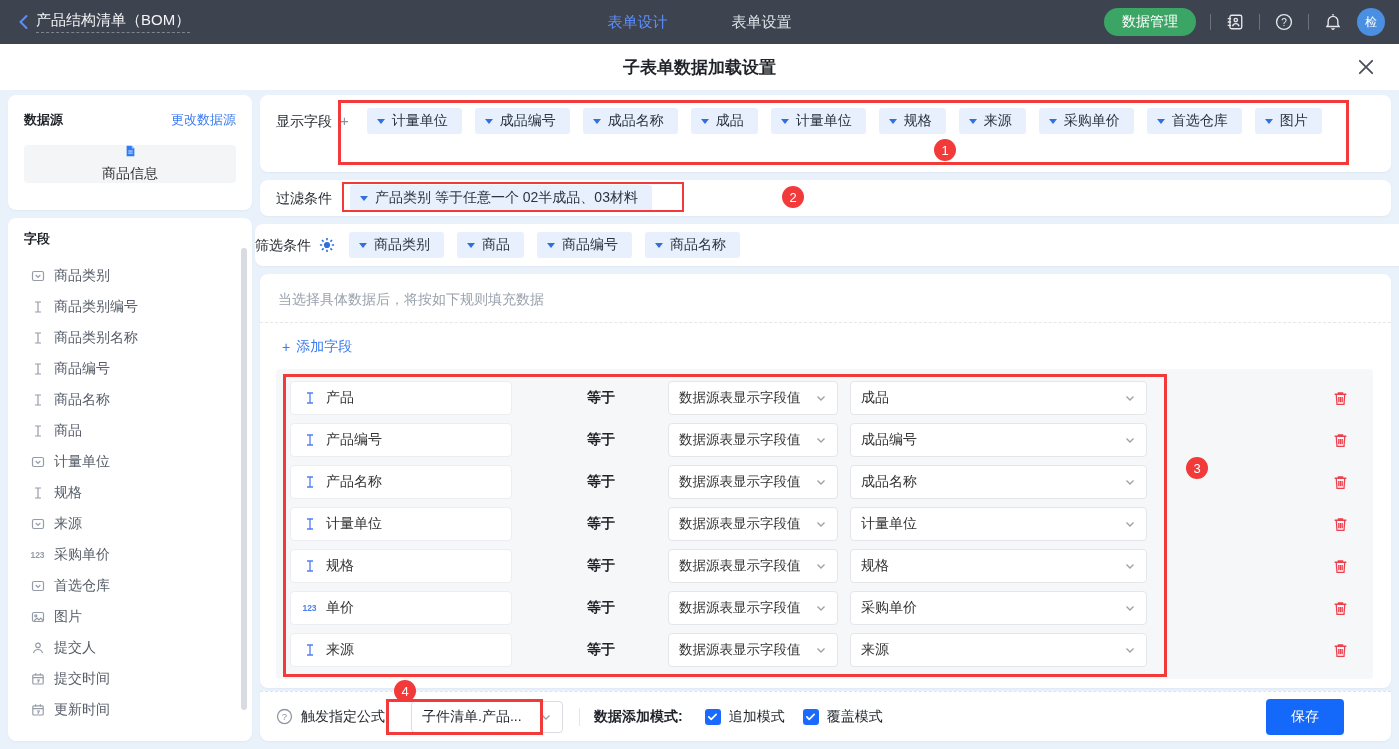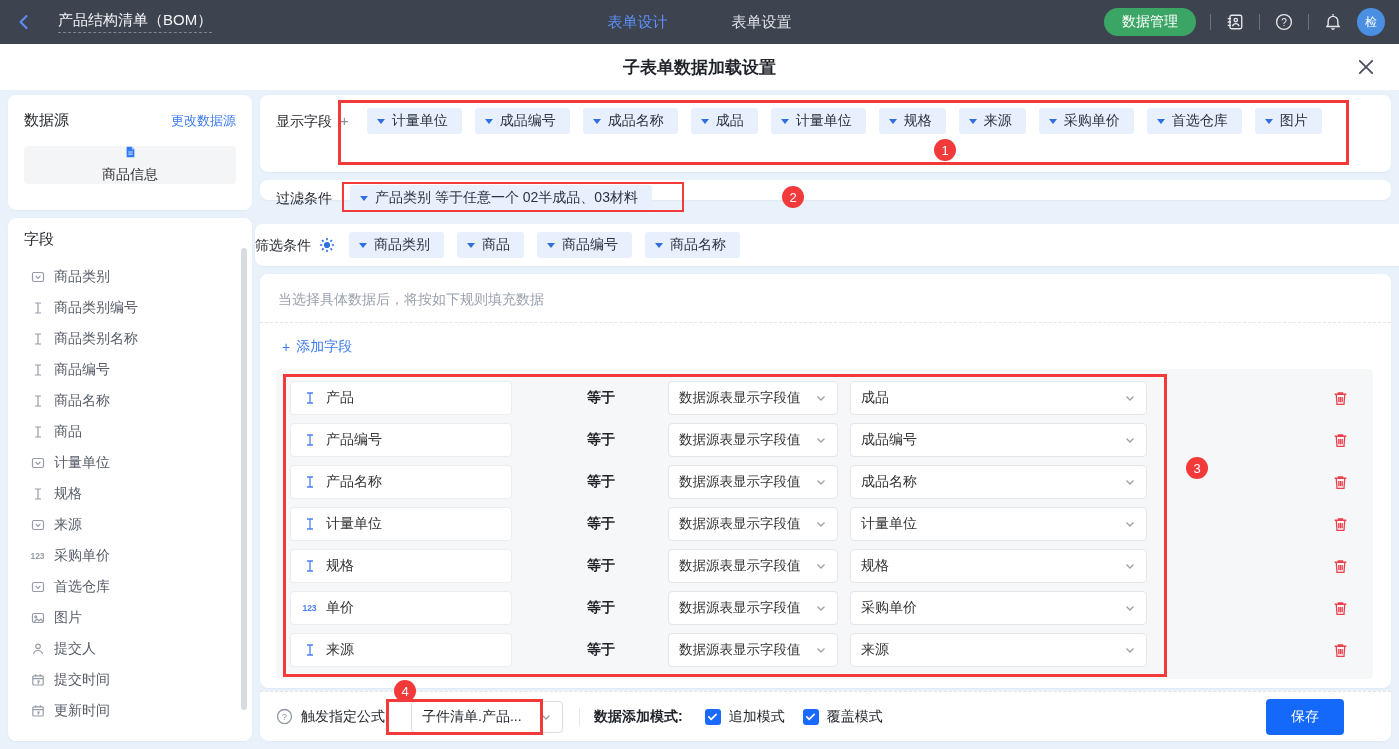--- a/index.html
+++ b/index.html
@@ -2,48 +2,48 @@
 <html><head>
 <meta charset="utf-8">
 <style>
   * { margin:0; padding:0; box-sizing:border-box; }
   html,body { width:1399px; height:749px; overflow:hidden; }
   body { font-family:"Liberation Sans", sans-serif; background:#e9f1fa; position:relative; font-size:14px; color:#1f2329; }
 
   
   .topbar { position:absolute; left:0; top:0; width:1399px; height:44px; background:#3d434f; display:flex; align-items:center; }
   .tb-back { display:flex; align-items:center; margin-left:16px; cursor:pointer; }
-  .tb-title { color:#f2f3f5; font-size:15px; margin-left:26px; padding-bottom:2px; border-bottom:1px dashed rgba(255,255,255,.35); }
+  .tb-title { color:#f2f3f5; font-size:15px; margin-left:4px; padding-bottom:2px; border-bottom:1px dashed rgba(255,255,255,.35); }
   .tb-tabs { position:absolute; left:0; right:0; top:0; height:44px; display:flex; justify-content:center; align-items:center; gap:64px; pointer-events:none; }
   .tb-tab { font-size:15px; color:#dde1e6; pointer-events:auto; cursor:pointer; }
   .tb-tab.active { color:#5d8ef9; }
   .tb-right { position:absolute; right:14px; top:0; height:44px; display:flex; align-items:center; gap:14px; }
   .pill { background:#3aa564; color:#fff; font-size:14px; border:none; border-radius:16px; height:28px; padding:0 18px; cursor:pointer; }
   .tb-sep { width:1px; height:16px; background:rgba(255,255,255,.25); }
   .tb-ic { width:20px; height:20px; display:flex; align-items:center; justify-content:center; cursor:pointer; }
   .avatar { width:28px; height:28px; border-radius:50%; background:#4a8fe2; color:#fff; font-size:12px; display:flex; align-items:center; justify-content:center; cursor:pointer; }
 
   
   .dlg-head { position:absolute; left:0; top:44px; width:1399px; height:46px; background:#fff; display:flex; align-items:center; justify-content:center; }
   .dlg-title { font-size:17px; font-weight:bold; }
   .dlg-close { position:absolute; right:24px; top:14px; width:18px; height:18px; cursor:pointer; }
 
   
   .card { position:absolute; background:#fff; border-radius:8px; box-shadow:0 1px 2px rgba(31,56,88,.04); }
   .side1 { left:8px; top:95px; width:244px; height:115px; padding:16px; }
   .side2 { left:8px; top:218px; width:244px; height:523px; padding:12px 16px; overflow:hidden; }
   .cardA { left:260px; top:95px; width:1131px; height:77px; padding:13px 16px; display:flex; }
-  .cardB { left:260px; top:180px; width:1131px; height:20px; padding:5px 16px; display:flex; align-items:flex-start; }
+  .cardB { left:260px; top:180px; width:1131px; height:36px; padding:5px 16px; display:flex; align-items:flex-start; }
   .cardC { left:255px; top:224px; width:1356px; height:42px; padding:8px 0; display:flex; align-items:center; }
   .cardD { left:260px; top:274px; width:1131px; height:414px; }
   .cardF { left:260px; top:691px; width:1131px; height:50px; border-top:1px dashed #e3e3e3; border-radius:0 0 8px 8px; display:flex; align-items:center; padding:0 16px; }
 
   
   .ds-row { display:flex; justify-content:space-between; align-items:center; }
-  .h15 { font-size:15px; font-weight:normal; color:#1f2329; }
+  .h15 { font-size:13px; font-weight:bold; color:#1f2329; }
   .link { font-size:13px; color:#3a7af0; cursor:pointer; }
   .ds-item { margin-top:16px; height:38px; background:#f4f5f7; border-radius:4px; display:flex; align-items:center; gap:8px; padding:0 10px; font-size:14px; color:#333; cursor:pointer;flex-direction:column; }
   .f-list { margin-top:12px; }
   .f-item { height:31px; display:flex; align-items:center; gap:9px; padding-left:6px; color:#565d68; font-size:14px; cursor:grab; }
   .f-ic { width:15px; height:15px; display:flex; align-items:center; justify-content:center; color:#959ca8; flex:none; }
   .f-num { font-size:8.5px; font-weight:bold; color:#959ca8; letter-spacing:0; }
   .sb-thumb { position:absolute; right:5px; top:30px; width:6px; height:462px; border-radius:3px; background:#d8dbe0; }
 
   
   .row-label { font-size:14px; color:#1f2329; white-space:nowrap; line-height:26px; }

